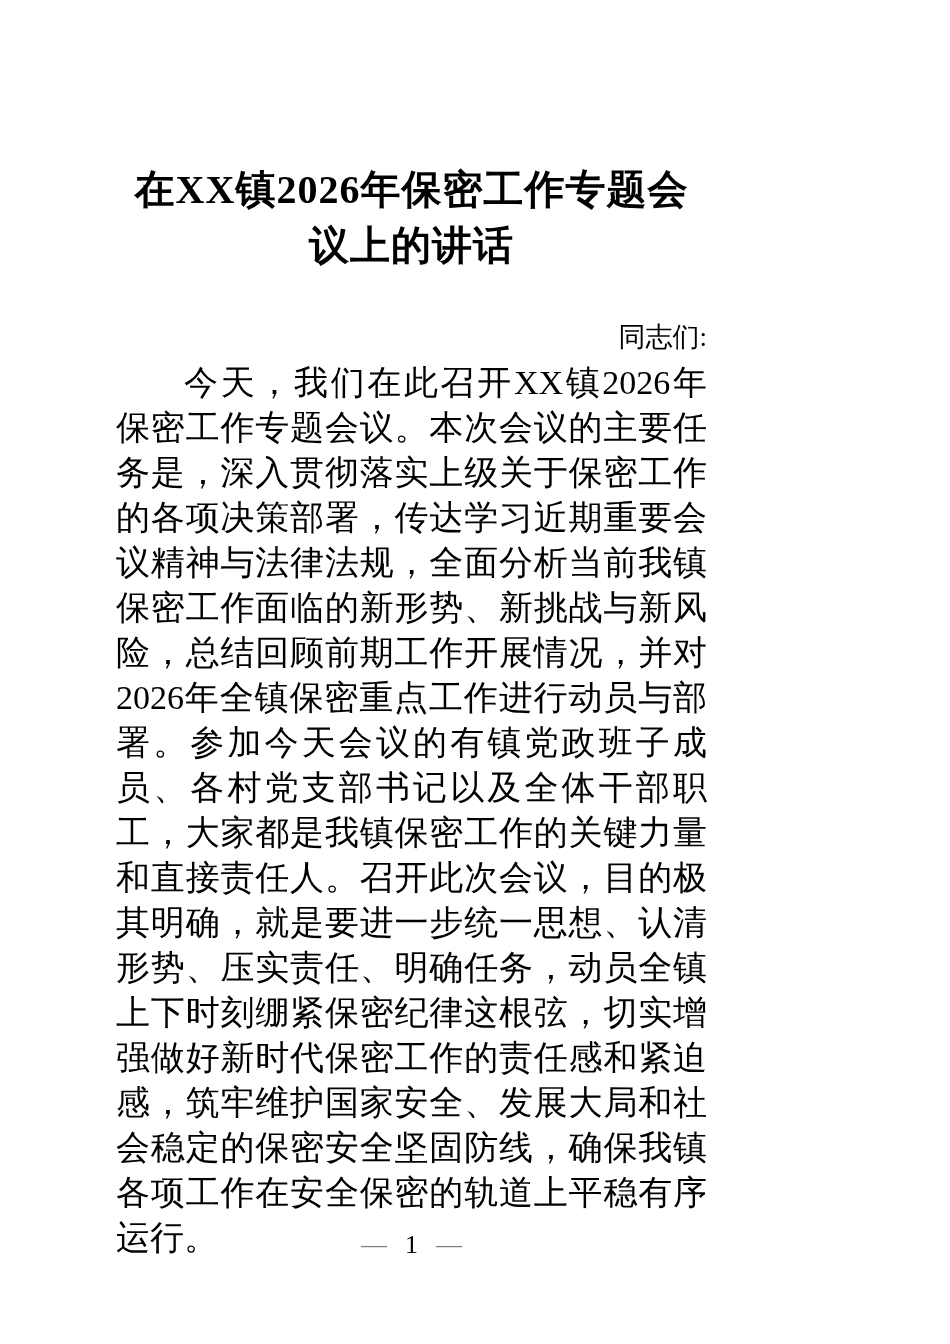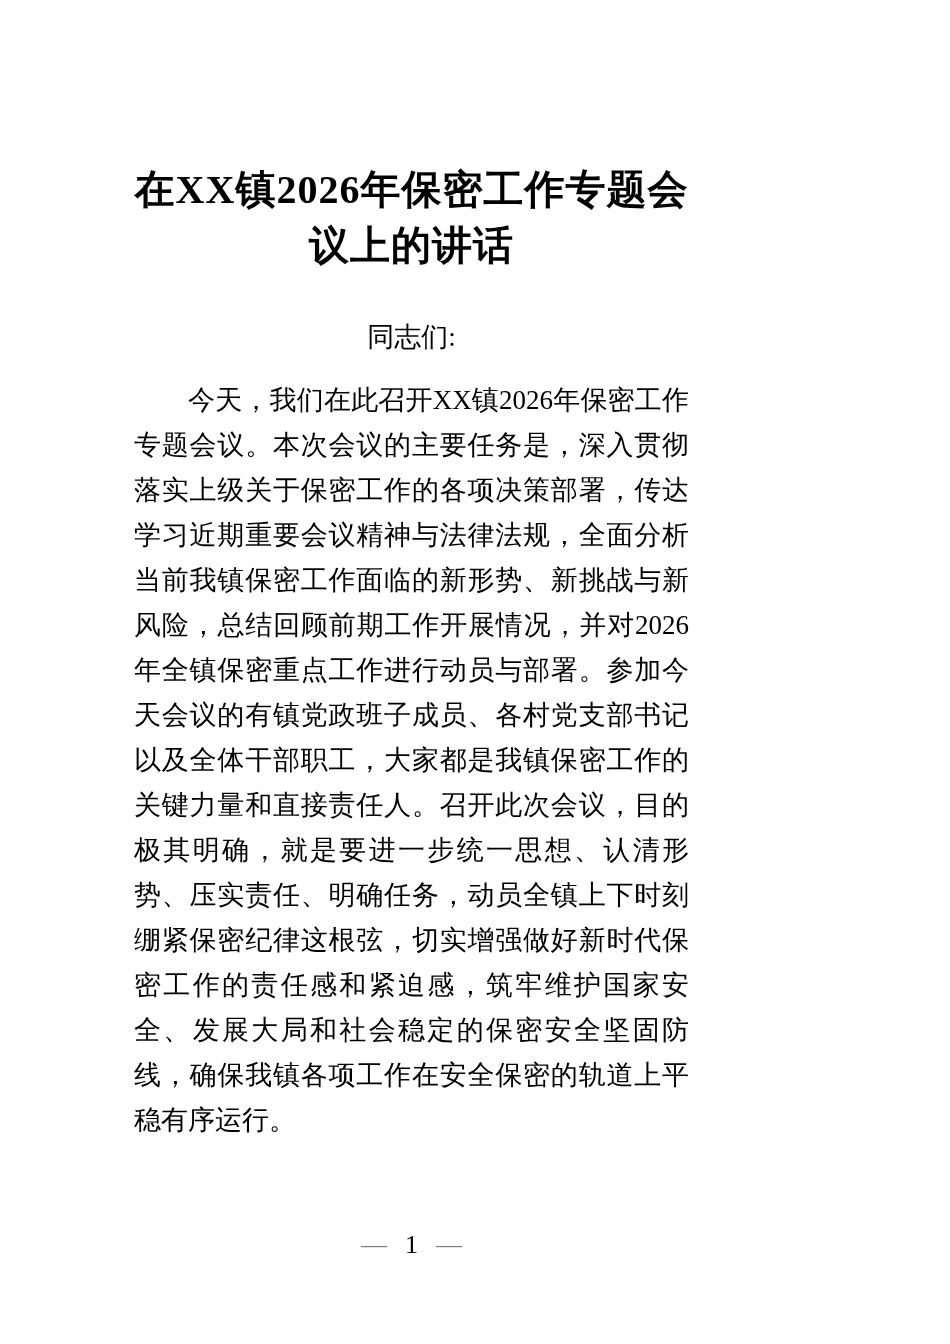--- a/index.html
+++ b/index.html
@@ -24,25 +24,25 @@
     font-size: 40px;
     line-height: 56px;
     font-weight: bold;
     text-align: center;
     letter-spacing: 1px;
   }
   .salutation {
     margin: 41px 0 0 0;
     font-size: 27px;
     line-height: 45px;
-    text-align: center;
+    text-align: right;
   }
   .para {
-    margin: 18px;
-    font-size: 27px;
+    margin: 0;
+    font-size: 34px;
     line-height: 45px;
     text-align: justify;
     text-indent: 2em;
     font-family: Liberation Serif, serif;
   }
   .page-footer {
     position: absolute;
     top: 1230px;
     left: 0;
     right: 0;

